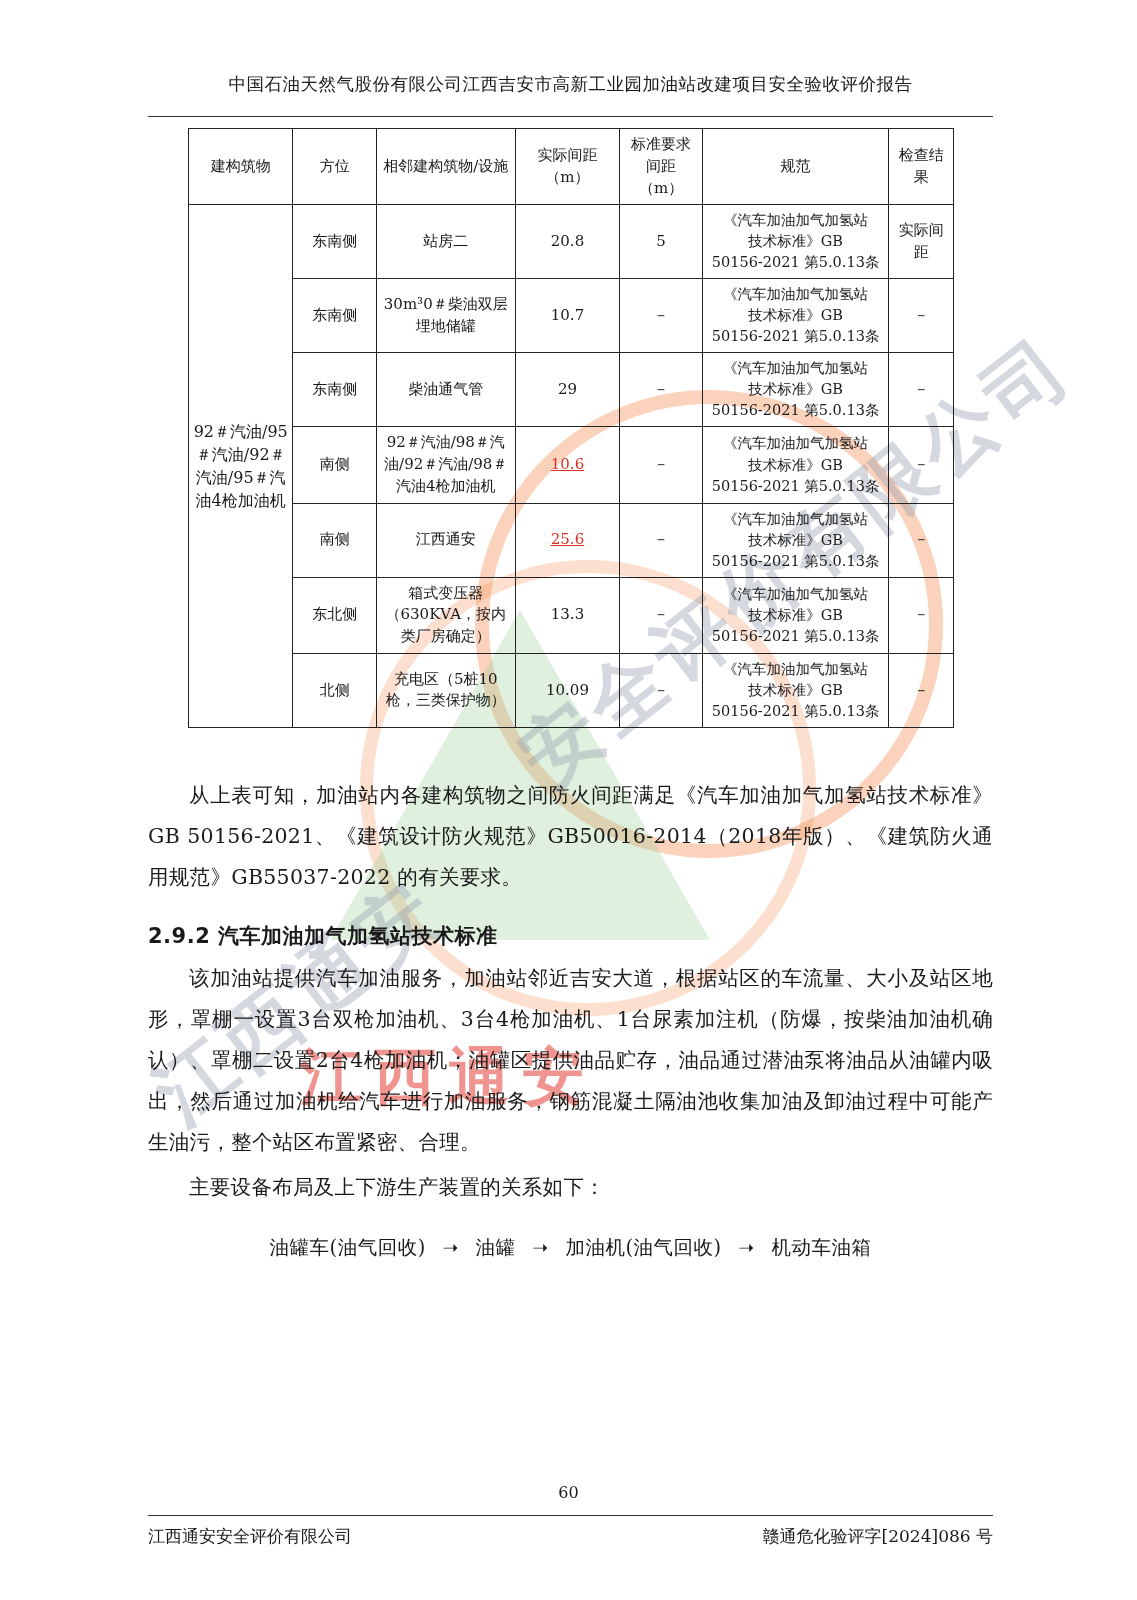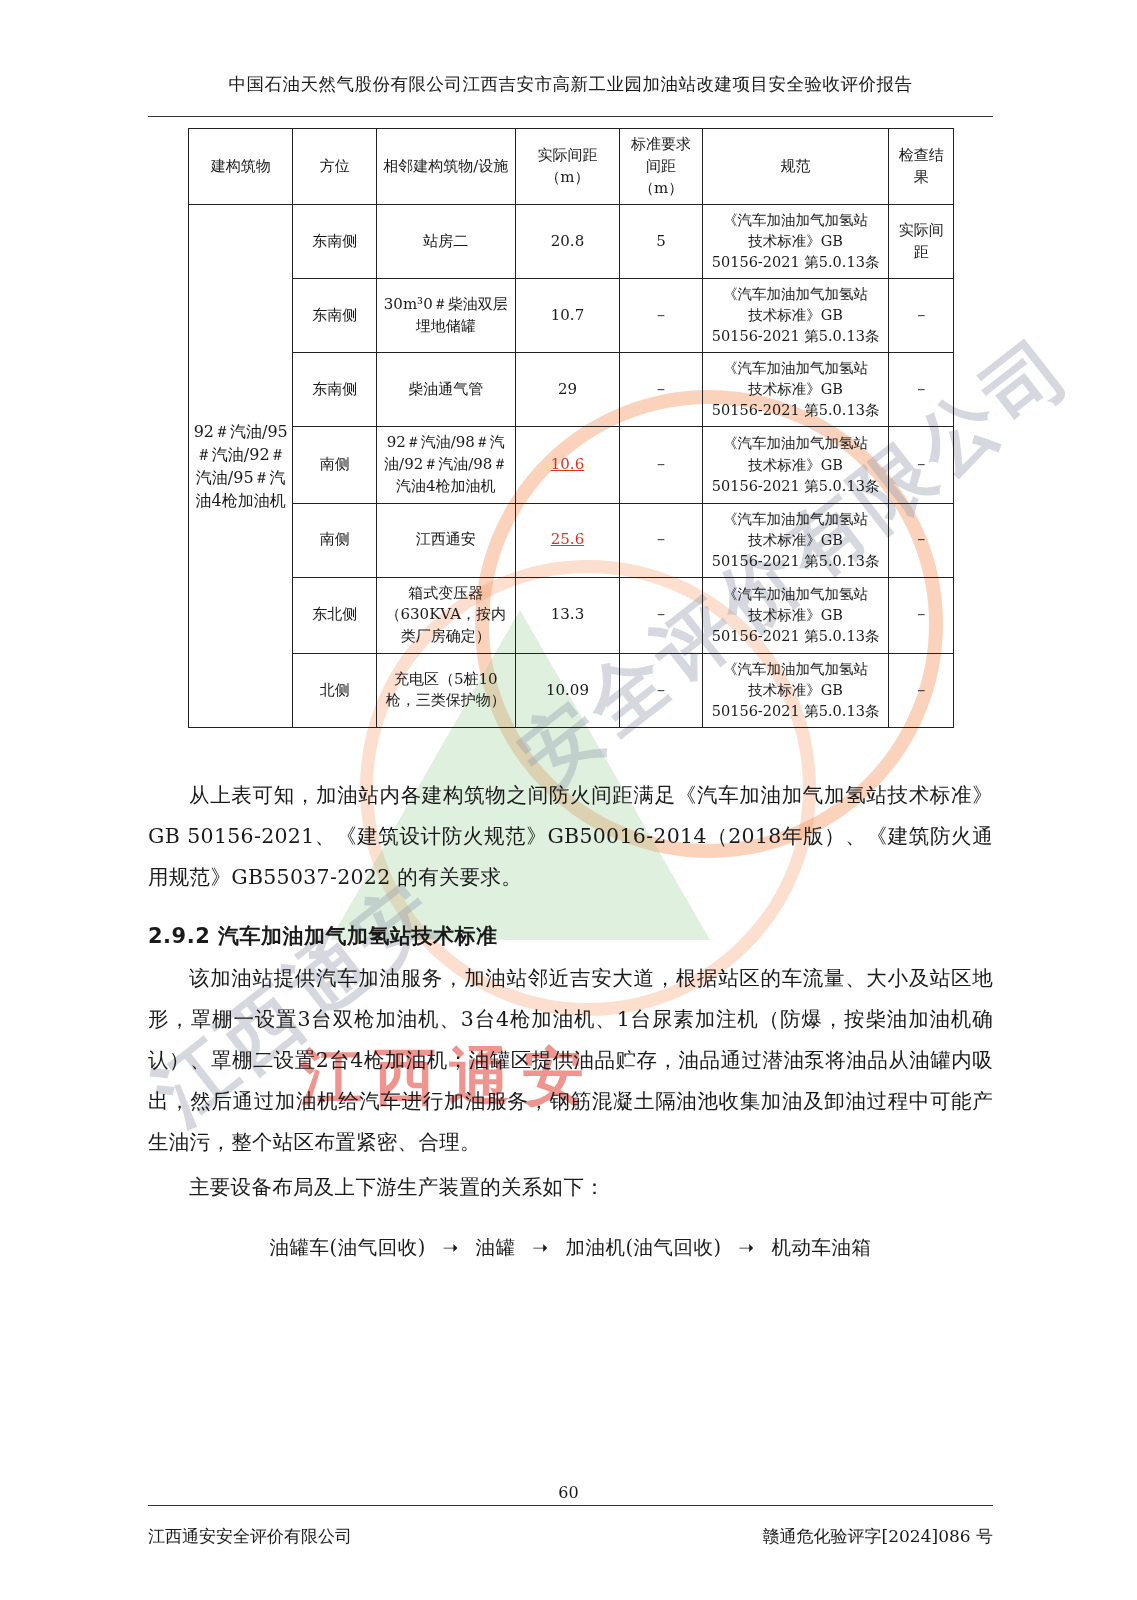--- a/index.html
+++ b/index.html
@@ -171,21 +171,21 @@
     text-align: center;
     font-size: 16px;
     font-family: "DejaVu Serif", serif;
   }
   .footer {
     position: absolute;
     bottom: 52px;
     left: 148px;
     width: 845px;
     border-top: 1.4px solid #333;
-    padding-top: 19px;
+    padding-top: 9px;
     display: flex;
     justify-content: space-between;
     font-size: 17px;
     font-family: "DejaVu Serif", serif;
     margin-top: 28px;
   }
 </style>
 </head>
 <body>
 

